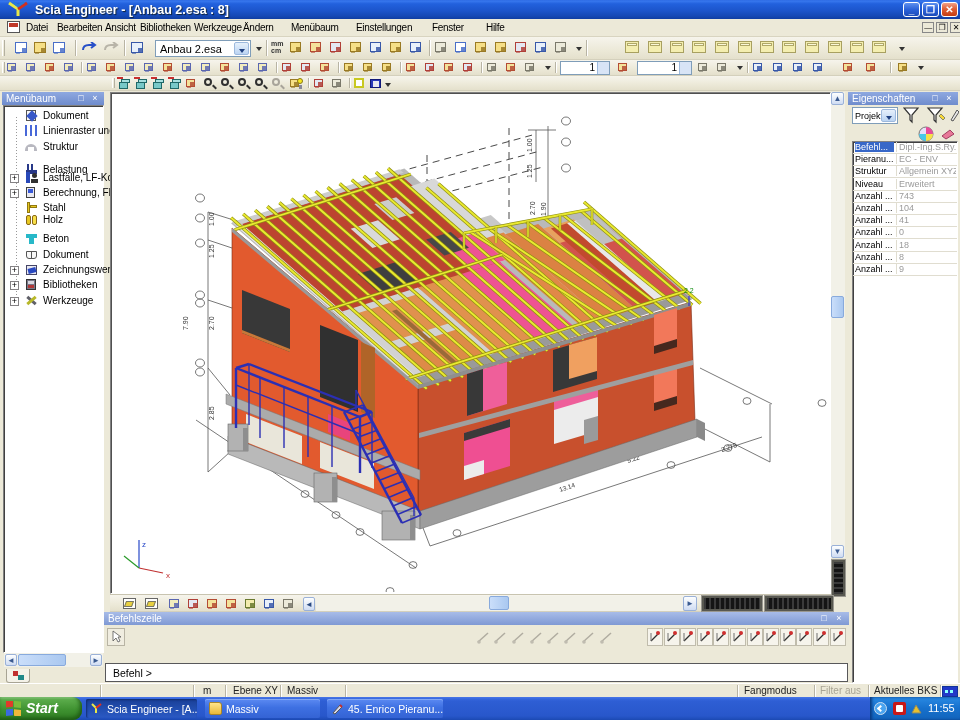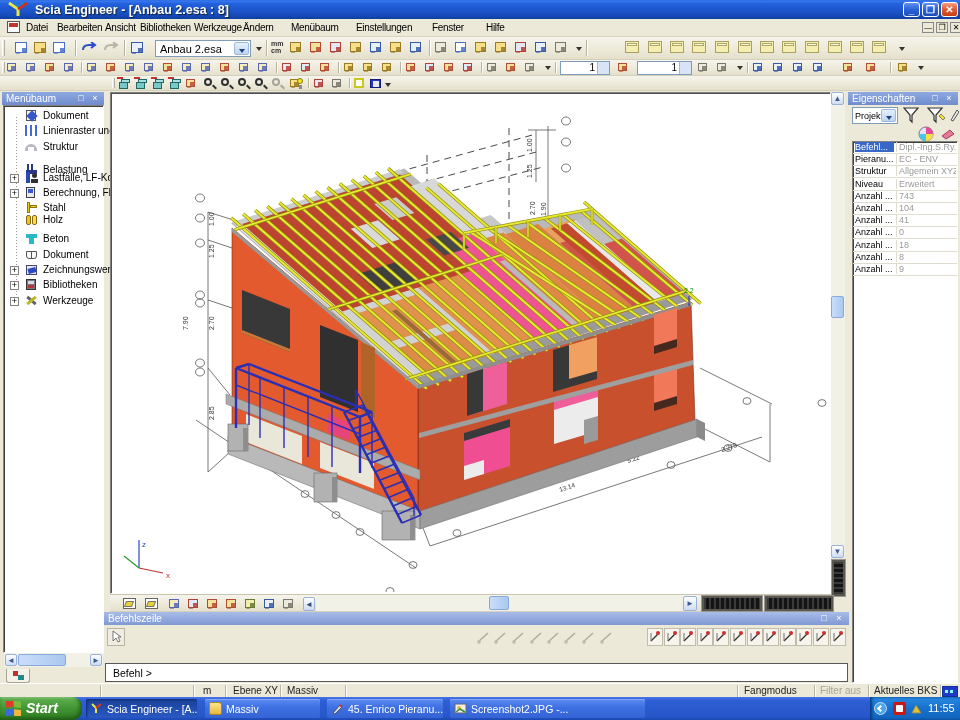--- a/index.html
+++ b/index.html
@@ -1123,28 +1123,20 @@
       <span class="ticn" style="background:linear-gradient(180deg,#ffe48a,#e8b83a);border:1px solid #a8852a;border-radius:1px 3px 2px 2px"></span>
       <span class="ttxt">Massiv</span>
     </span>
     <span class="tbt off" style="left:327px;width:116px">
       <svg class="ticn" width="13" height="13">
         <path d="M2 11 L9 3 L11 5 L4 12 Z" fill="#d8d8e8" stroke="#555"></path>
         <path d="M9 3 L11 5" stroke="#c03030" stroke-width="2"></path>
       </svg>
       <span class="ttxt">45. Enrico Pieranu...</span>
     </span>
-    <span class="tbt off" style="left:450px;width:195px">
-      <svg class="ticn" width="13" height="13">
-        <rect x="1" y="2" width="11" height="9" fill="#f0f0e8" stroke="#667"></rect>
-        <circle cx="5" cy="6" r="2" fill="#e8b838"></circle>
-        <path d="M2 10 L6 7 L11 10" stroke="#3a8a3a" stroke-width="1.5" fill="none"></path>
-      </svg>
-      <span class="ttxt">Screenshot2.JPG -...</span>
-    </span>
     <span class="abs" style="left:870px;top:0;width:90px;height:23px;background:linear-gradient(180deg,#2a8ae4,#1670cc 50%,#1264bc);box-shadow:inset 2px 0 3px #0a3a80"></span>
     <span class="abs" style="left:874px;top:5px;width:13px;height:13px;border-radius:50%;background:#4aa4f0;border:1px solid #cde">
       <span class="abs" style="left:3px;top:3px;width:5px;height:5px;border-left:2px solid #fff;border-bottom:2px solid #fff;transform:rotate(45deg)"></span>
     </span>
     <span class="abs" style="left:893px;top:5px;width:13px;height:13px;background:#c81818;border-radius:2px">
       <span class="abs" style="left:3px;top:3px;width:7px;height:7px;background:#fff;border-radius:1px"></span>
     </span>
     <span class="abs" style="left:910px;top:5px;width:13px;height:13px"><svg width="13" height="13">
         <path d="M2 10 L6 2 L11 10 Z" fill="#e8c030" stroke="#886"></path>
       </svg></span>

